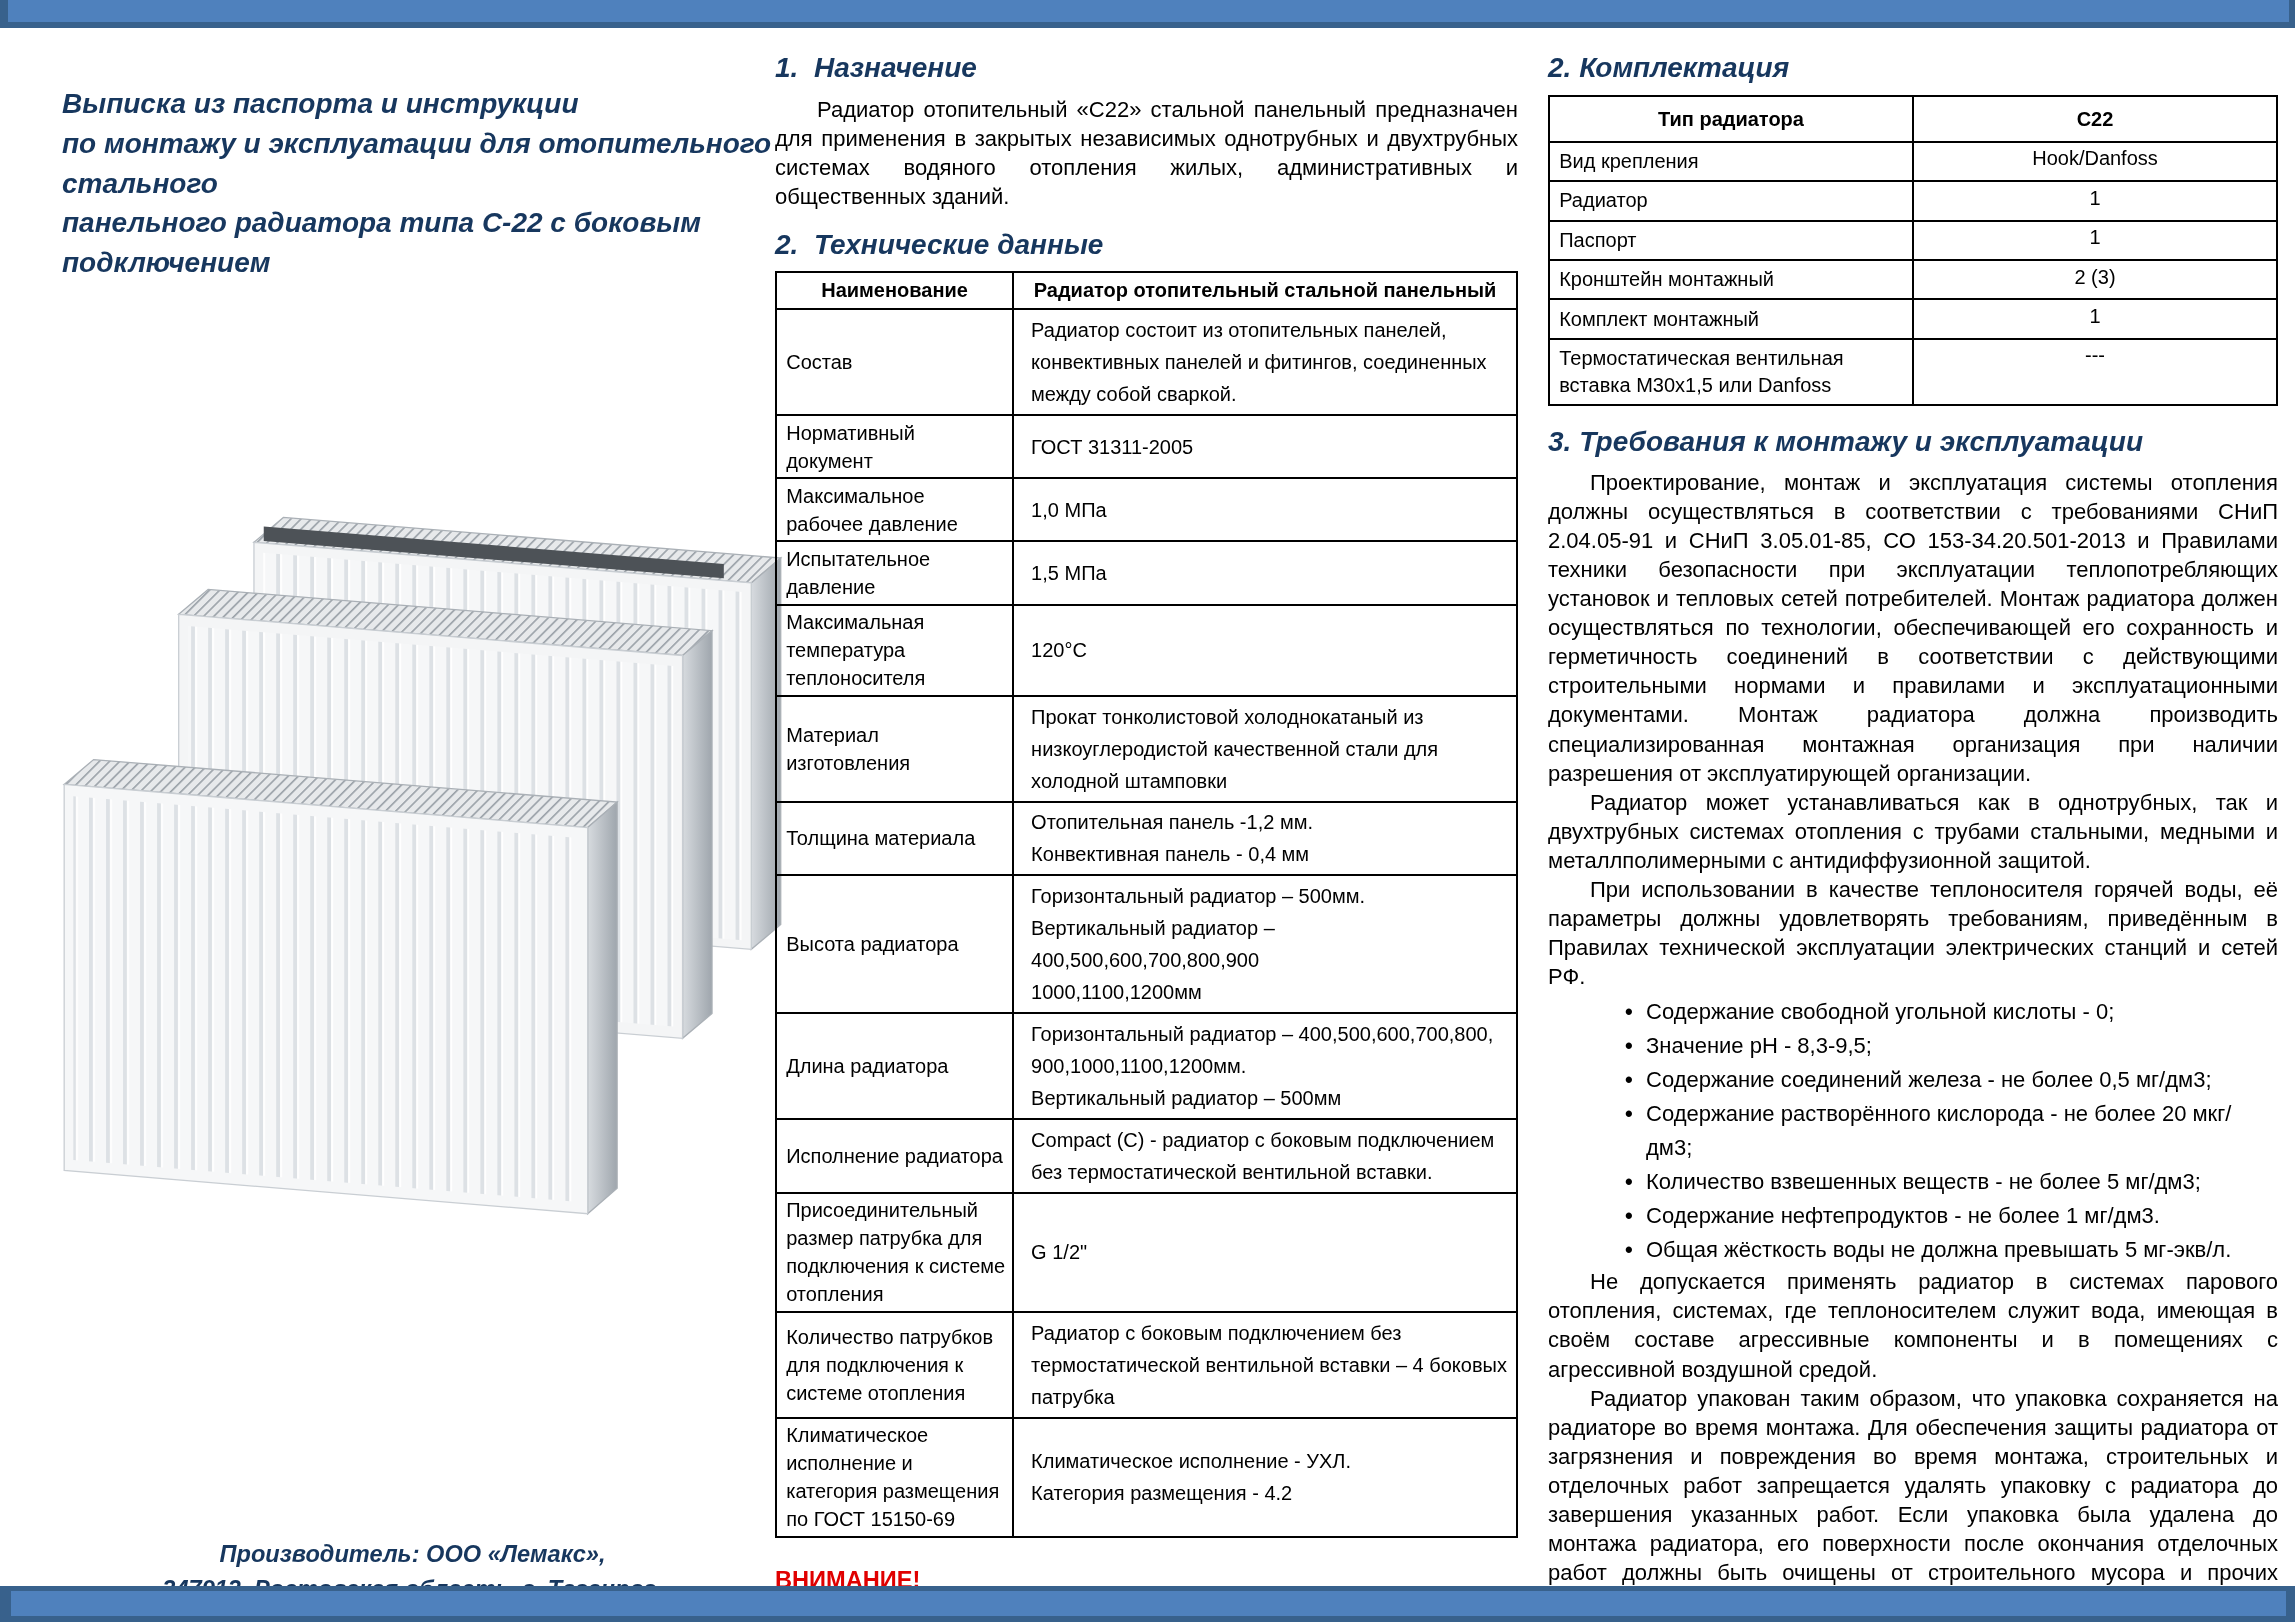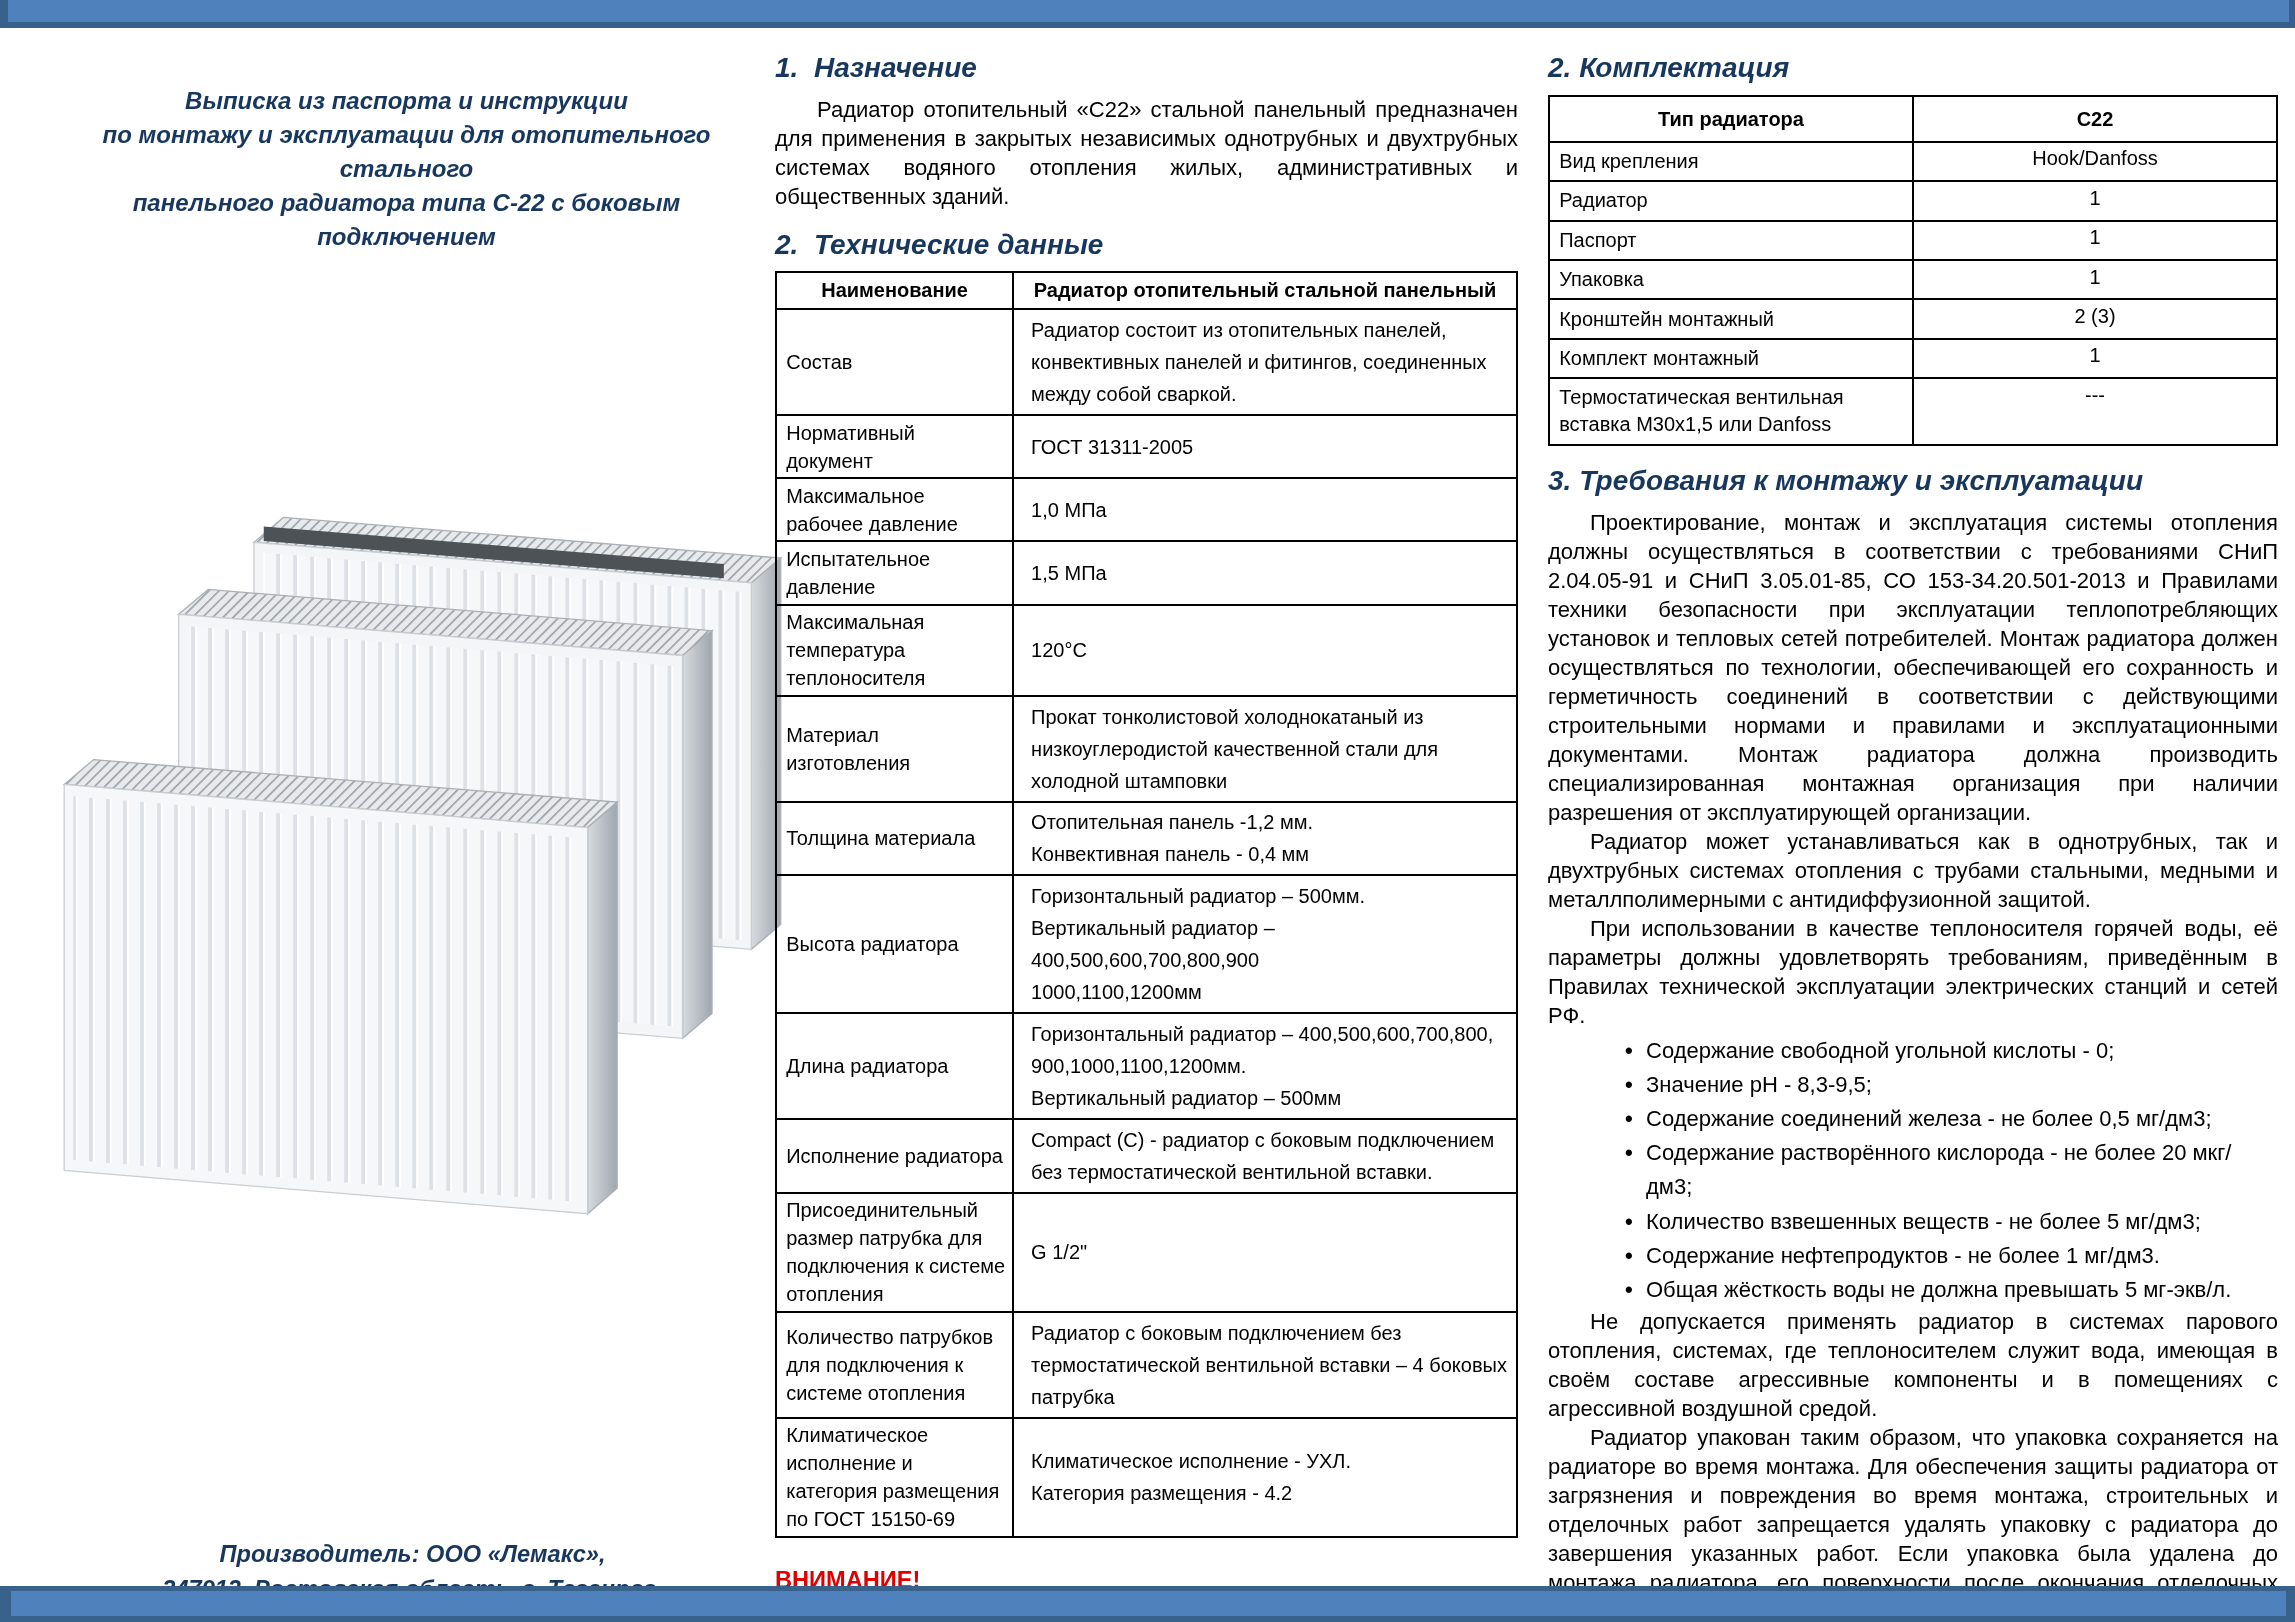--- a/index.html
+++ b/index.html
@@ -10,23 +10,23 @@
   
   .bar{position:absolute;left:0;right:0;background:#38618C;}
   .bar-top{top:0;height:27.5px;}
   .bar-bottom{bottom:0;height:36px;}
   .bar-inner{position:absolute;background:#4F81BD;}
   .bar-top .bar-inner{left:7.9px;right:6.5px;top:0;bottom:5.9px;}
   .bar-bottom .bar-inner{left:10.5px;right:9.2px;top:5.2px;bottom:5.9px;}
 
   
   .doc-title{
-    position:absolute;left:40px;top:84px;width:733px;
-    font-size:24px;font-weight:bold;font-style:italic;color:#17375E;
-    text-align:center;white-space:pre-line;line-height:1.42;
+    position:absolute;left:62px;top:84px;width:733px;
+    font-size:28px;font-weight:bold;font-style:italic;color:#17375E;
+    white-space:pre-line;line-height:1.42;
   }
   .radiator-wrap{position:absolute;left:38px;top:516px;width:746px;height:707px;}
   .manufacturer{
     position:absolute;left:46px;top:1537px;width:733px;
     font-size:23.6px;font-weight:bold;font-style:italic;color:#17375E;
     text-align:center;white-space:pre-line;line-height:1.48;
   }
 
   
   .col-mid{position:absolute;left:775px;top:52px;width:743px;}
@@ -230,24 +230,20 @@
       </tr>
       <tr>
         <td class="cell-label">Радиатор</td>
         <td class="cell-value">1</td>
       </tr>
       <tr>
         <td class="cell-label">Паспорт</td>
         <td class="cell-value">1</td>
       </tr>
       <tr>
-        <td class="cell-label">Упаковка</td>
-        <td class="cell-value">1</td>
-      </tr>
-      <tr>
         <td class="cell-label">Кронштейн монтажный</td>
         <td class="cell-value">2 (3)</td>
       </tr>
       <tr>
         <td class="cell-label">Комплект монтажный</td>
         <td class="cell-value">1</td>
       </tr>
       <tr>
         <td class="cell-label">Термостатическая вентильная вставка М30х1,5 или Danfoss</td>
         <td class="cell-value">---</td>

